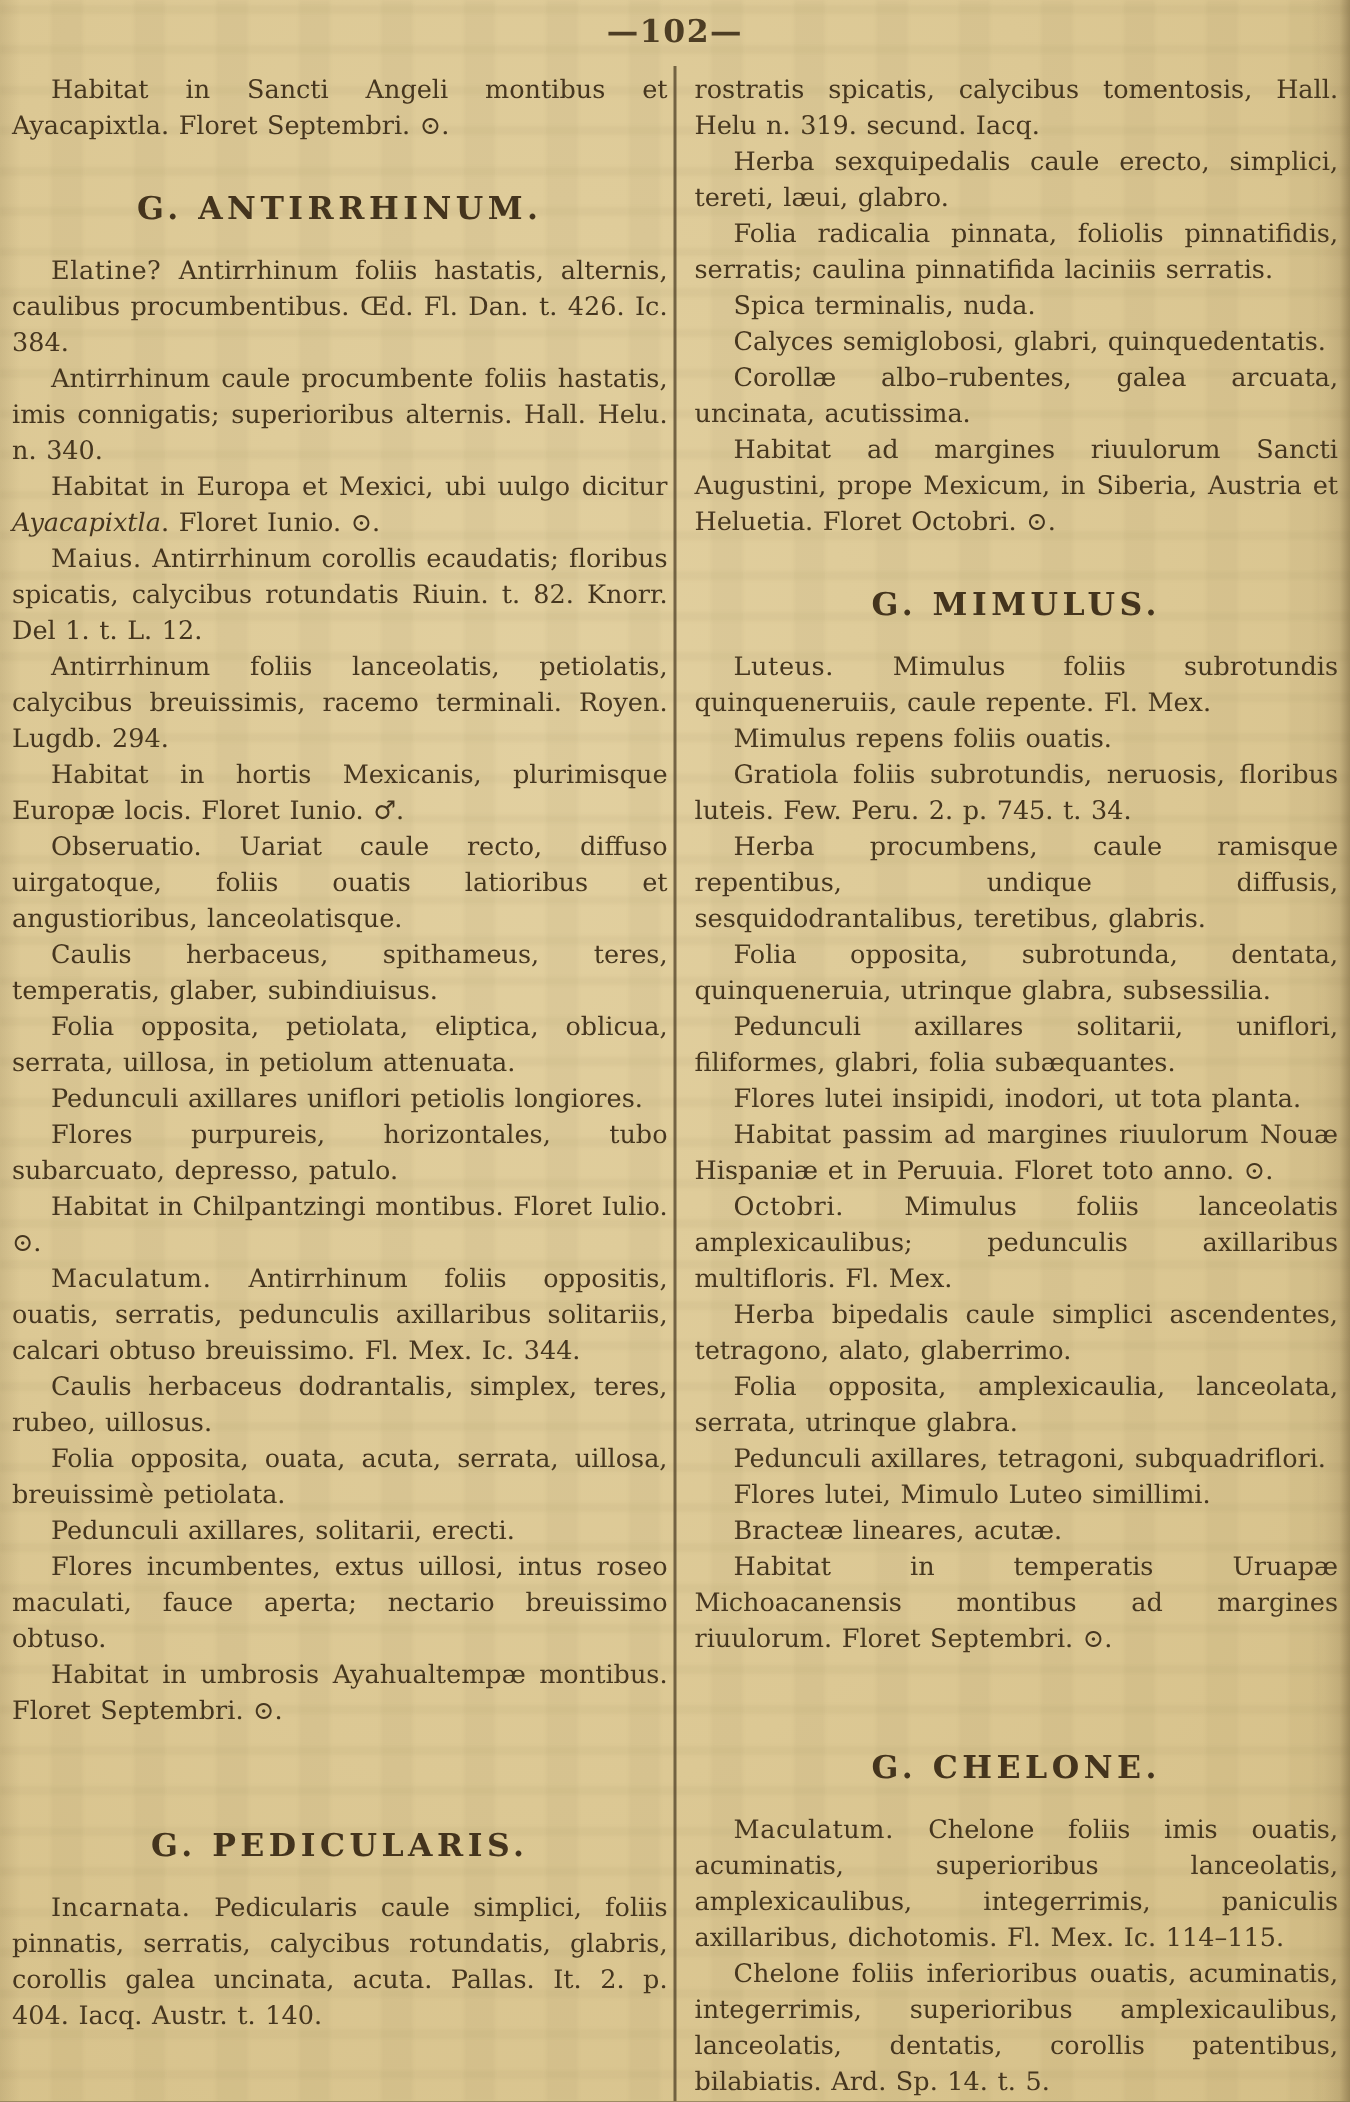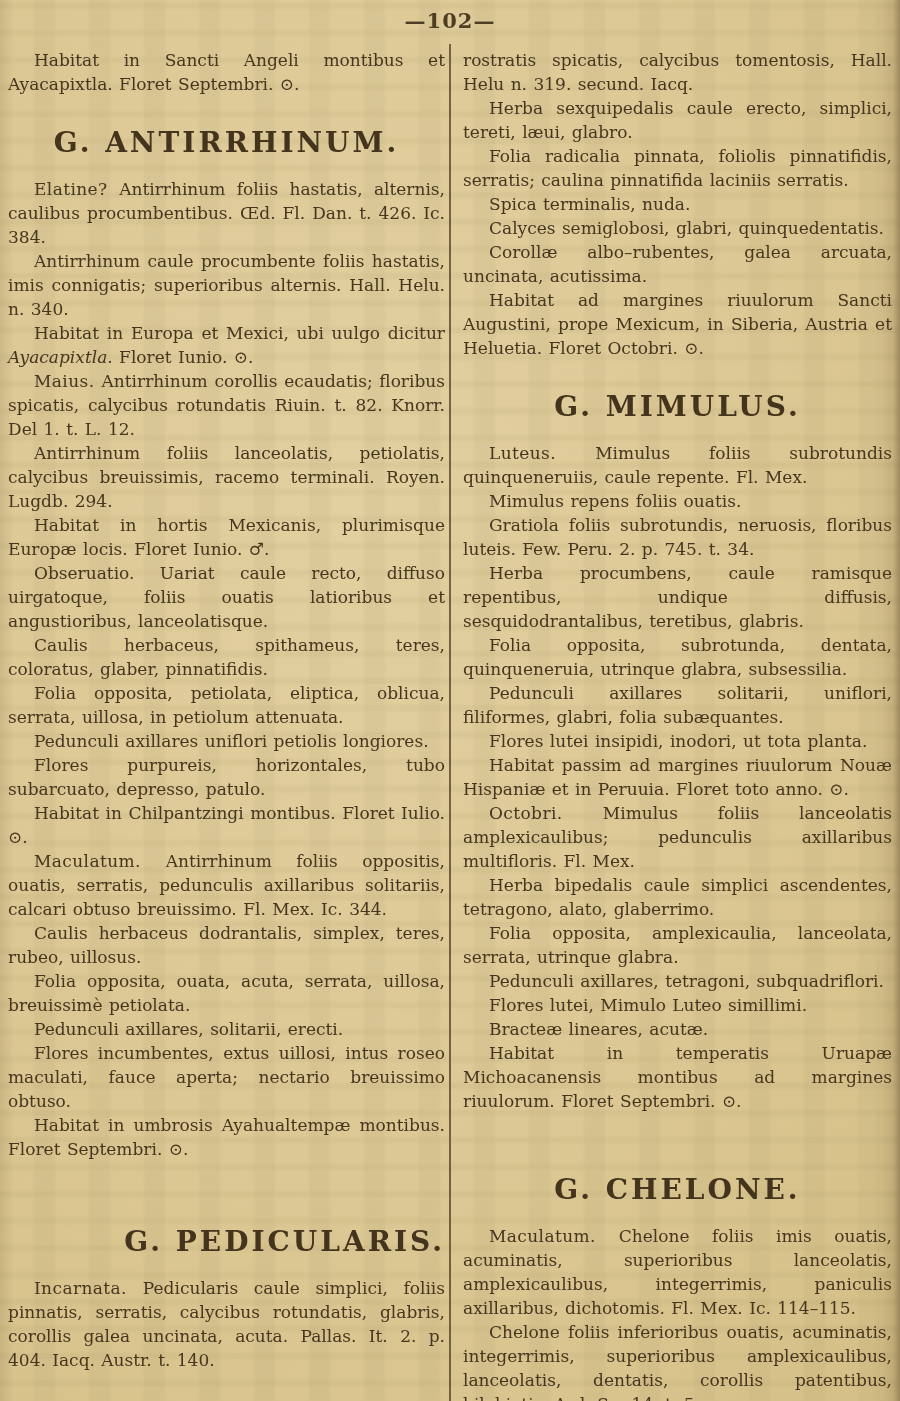--- a/index.html
+++ b/index.html
@@ -72,46 +72,46 @@
   .para.noindent { text-indent: 0; }
   .lead {
     font-weight: normal;
     letter-spacing: 0.4px;
   }
   .it { font-style: italic; }
 
   .genus-heading {
     text-align: center;
     font-weight: bold;
-    font-size: 28px;
+    font-size: 21px;
     letter-spacing: 3px;
     margin: 30px 0 18px 0;
     color: #44341d;
   }
-  .genus-heading.gap-xl { margin-top: 64px; text-align: right; }
+  .genus-heading.gap-xl { margin-top: 64px; }
   .genus-heading.gap-lg { margin-top: 60px; }
 </style>
 </head>
 <body>
 
 <div class="page">
   <div class="ghost"></div>
   <div class="page-number">—102—</div>
   <div class="divider"></div>
   <div class="col col-left">
       <p class="para"><span>Habitat in Sancti Angeli montibus et Ayacapixtla. Floret Septembri. ⊙.</span></p>
       <div class="genus-heading">G. ANTIRRHINUM.</div>
       <p class="para"><span class="lead">Elatine? </span><span>Antirrhinum foliis hastatis, alternis, caulibus procumbentibus. Œd. Fl. Dan. t. 426. Ic. 384.</span></p>
       <p class="para"><span>Antirrhinum caule procumbente foliis hastatis, imis connigatis; superioribus alternis. Hall. Helu. n. 340.</span></p>
       <p class="para"><span>Habitat in Europa et Mexici, ubi uulgo dicitur </span><span class="it">Ayacapixtla</span><span>. Floret Iunio. ⊙.</span></p>
       <p class="para"><span class="lead">Maius. </span><span>Antirrhinum corollis ecaudatis; floribus spicatis, calycibus rotundatis Riuin. t. 82. Knorr. Del 1. t. L. 12.</span></p>
       <p class="para"><span>Antirrhinum foliis lanceolatis, petiolatis, calycibus breuissimis, racemo terminali. Royen. Lugdb. 294.</span></p>
       <p class="para"><span>Habitat in hortis Mexicanis, plurimisque Europæ locis. Floret Iunio. ♂.</span></p>
       <p class="para"><span>Obseruatio. Uariat caule recto, diffuso uirgatoque, foliis ouatis latioribus et angustioribus, lanceolatisque.</span></p>
-      <p class="para"><span>Caulis herbaceus, spithameus, teres, coloratus, glaber, pinnatifidis.</span></p>
+      <p class="para"><span>Caulis herbaceus, spithameus, teres, temperatis, glaber, subindiuisus.</span></p>
       <p class="para"><span>Folia opposita, petiolata, eliptica, oblicua, serrata, uillosa, in petiolum attenuata.</span></p>
       <p class="para"><span>Pedunculi axillares uniflori petiolis longiores.</span></p>
       <p class="para"><span>Flores purpureis, horizontales, tubo subarcuato, depresso, patulo.</span></p>
       <p class="para"><span>Habitat in Chilpantzingi montibus. Floret Iulio. ⊙.</span></p>
       <p class="para"><span class="lead">Maculatum. </span><span>Antirrhinum foliis oppositis, ouatis, serratis, pedunculis axillaribus solitariis, calcari obtuso breuissimo. Fl. Mex. Ic. 344.</span></p>
       <p class="para"><span>Caulis herbaceus dodrantalis, simplex, teres, rubeo, uillosus.</span></p>
       <p class="para"><span>Folia opposita, ouata, acuta, serrata, uillosa, breuissimè petiolata.</span></p>
       <p class="para"><span>Pedunculi axillares, solitarii, erecti.</span></p>
       <p class="para"><span>Flores incumbentes, extus uillosi, intus roseo maculati, fauce aperta; nectario breuissimo obtuso.</span></p>
       <p class="para"><span>Habitat in umbrosis Ayahualtempæ montibus. Floret Septembri. ⊙.</span></p>

